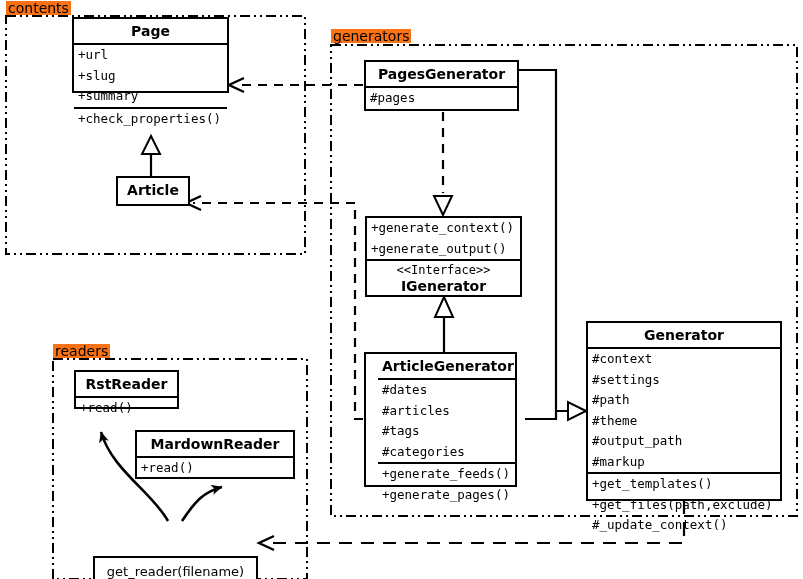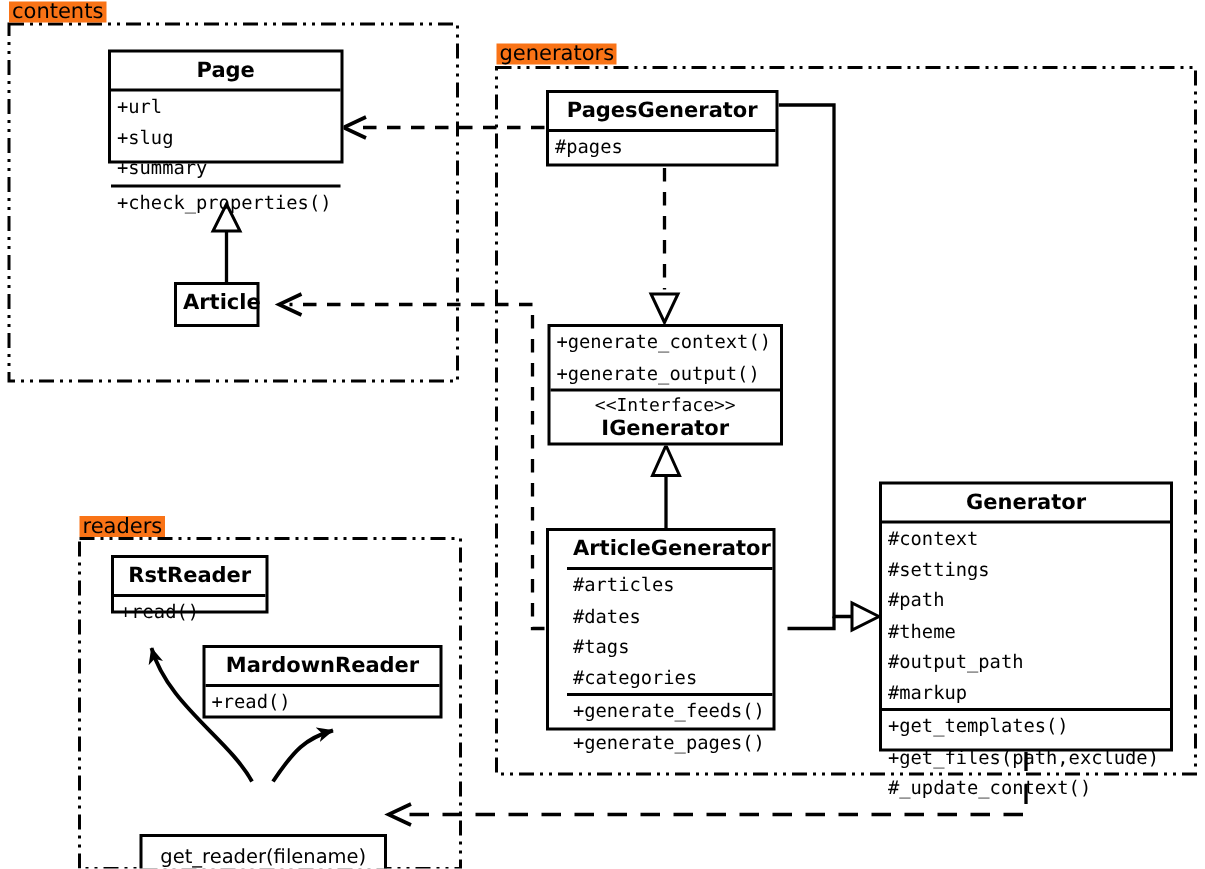--- a/index.html
+++ b/index.html
@@ -24,22 +24,22 @@
   .cls .stereo{text-align:center;font-size:12px;font-weight:normal;
                font-family:"DejaVu Sans Mono",monospace;line-height:1.15;
                padding:3px 4px 0 4px;}
   .cls .title.with-stereo{padding-top:1px;}
   .cls .member{font-family:"DejaVu Sans Mono",monospace;font-size:12.5px;
                line-height:1.32;padding:2px 2px 2px 4px;white-space:nowrap;}
   .cls .plain{font-family:"DejaVu Sans",sans-serif;font-size:13px;
               text-align:center;padding:7px 6px;line-height:1.1;}
 
   
-  #box-page{left:72px;top:33px;width:157px;height:76px;}
-  #box-article{left:116px;top:188px;width:57px;height:30px;}
+  #box-page{left:72px;top:17px;width:157px;height:76px;}
+  #box-article{left:116px;top:176px;width:74px;height:30px;}
   #box-pagesgenerator{left:364px;top:60px;width:155px;height:51px;}
   #box-igenerator{left:365px;top:216px;width:157px;height:81px;}
   #box-articlegenerator{left:364px;top:352px;width:153px;height:135px;padding-left:12px;}
   #box-generator{left:586px;top:321px;width:196px;height:180px;}
   #box-rstreader{left:74px;top:370px;width:105px;height:39px;}
   #box-mardownreader{left:135px;top:430px;width:160px;height:49px;}
   #box-getreader{left:93px;top:522px;width:165px;height:40px;margin-top:34px;}
 </style>
 </head>
 <body>
@@ -155,22 +155,22 @@
       <div class="stereo">&lt;&lt;Interface&gt;&gt;</div>
       <div class="title with-stereo">IGenerator</div>
     </div>
   </div>
 
   <div class="cls" id="box-articlegenerator">
     <div class="band">
       <div class="title">ArticleGenerator</div>
     </div>
     <div class="band">
+      <div class="member">#dates</div>
       <div class="member">#articles</div>
-      <div class="member">#dates</div>
       <div class="member">#tags</div>
       <div class="member">#categories</div>
     </div>
     <div class="band">
       <div class="member">+generate_feeds()</div>
       <div class="member">+generate_pages()</div>
     </div>
   </div>
 
   <div class="cls" id="box-generator">

